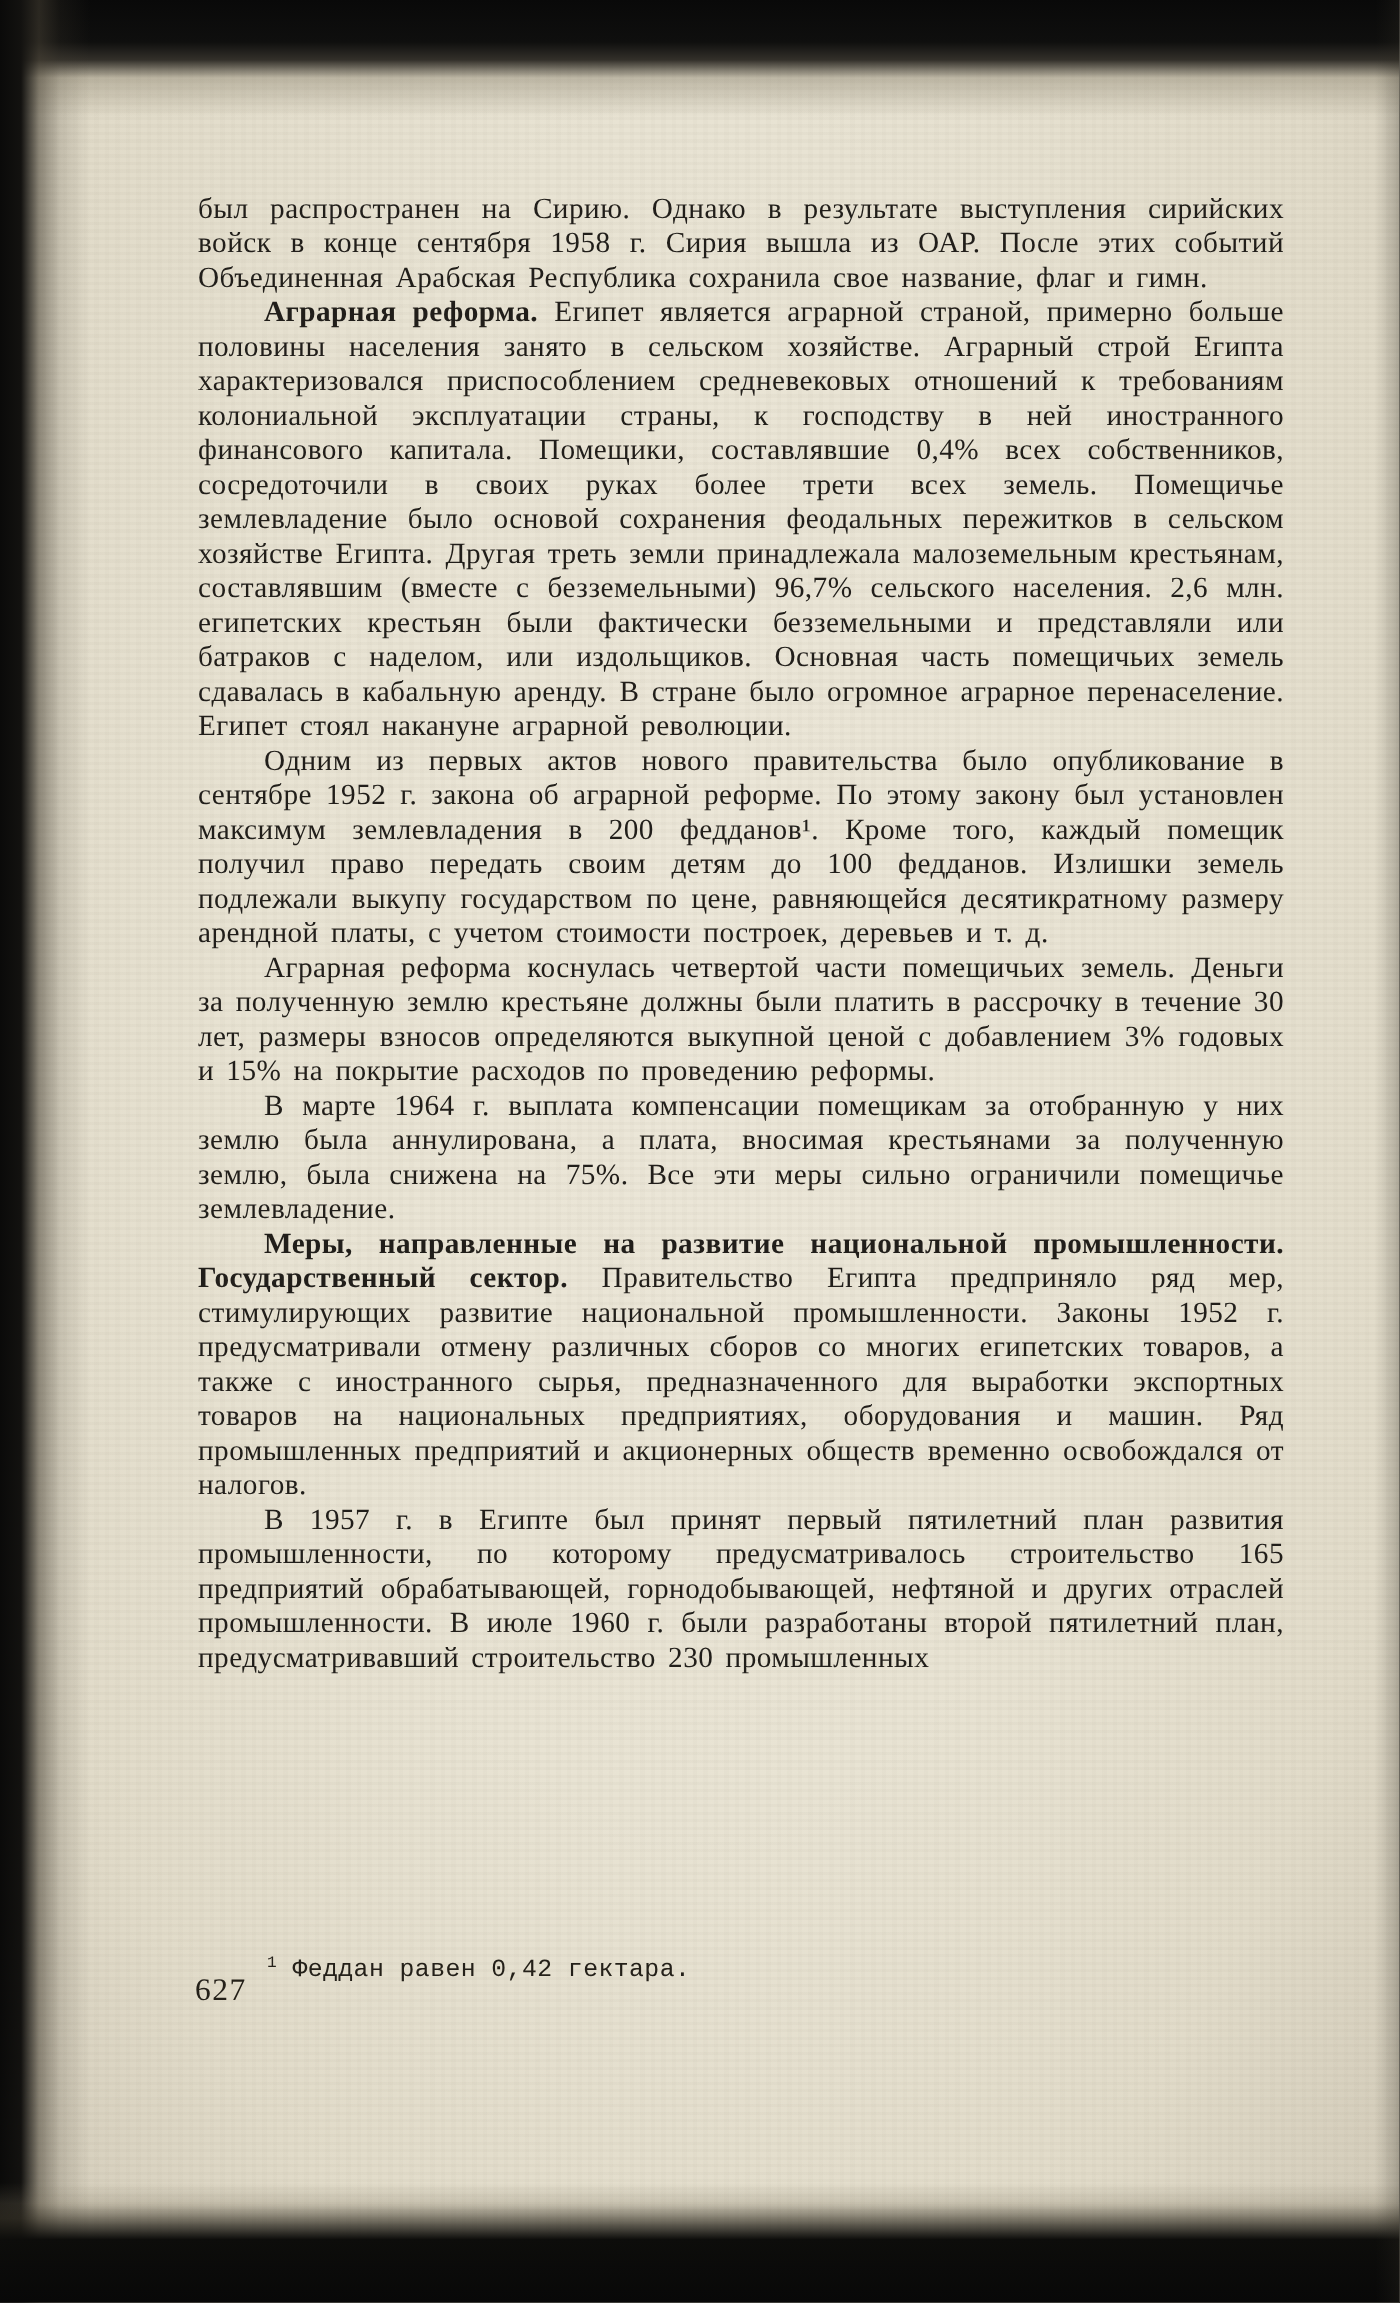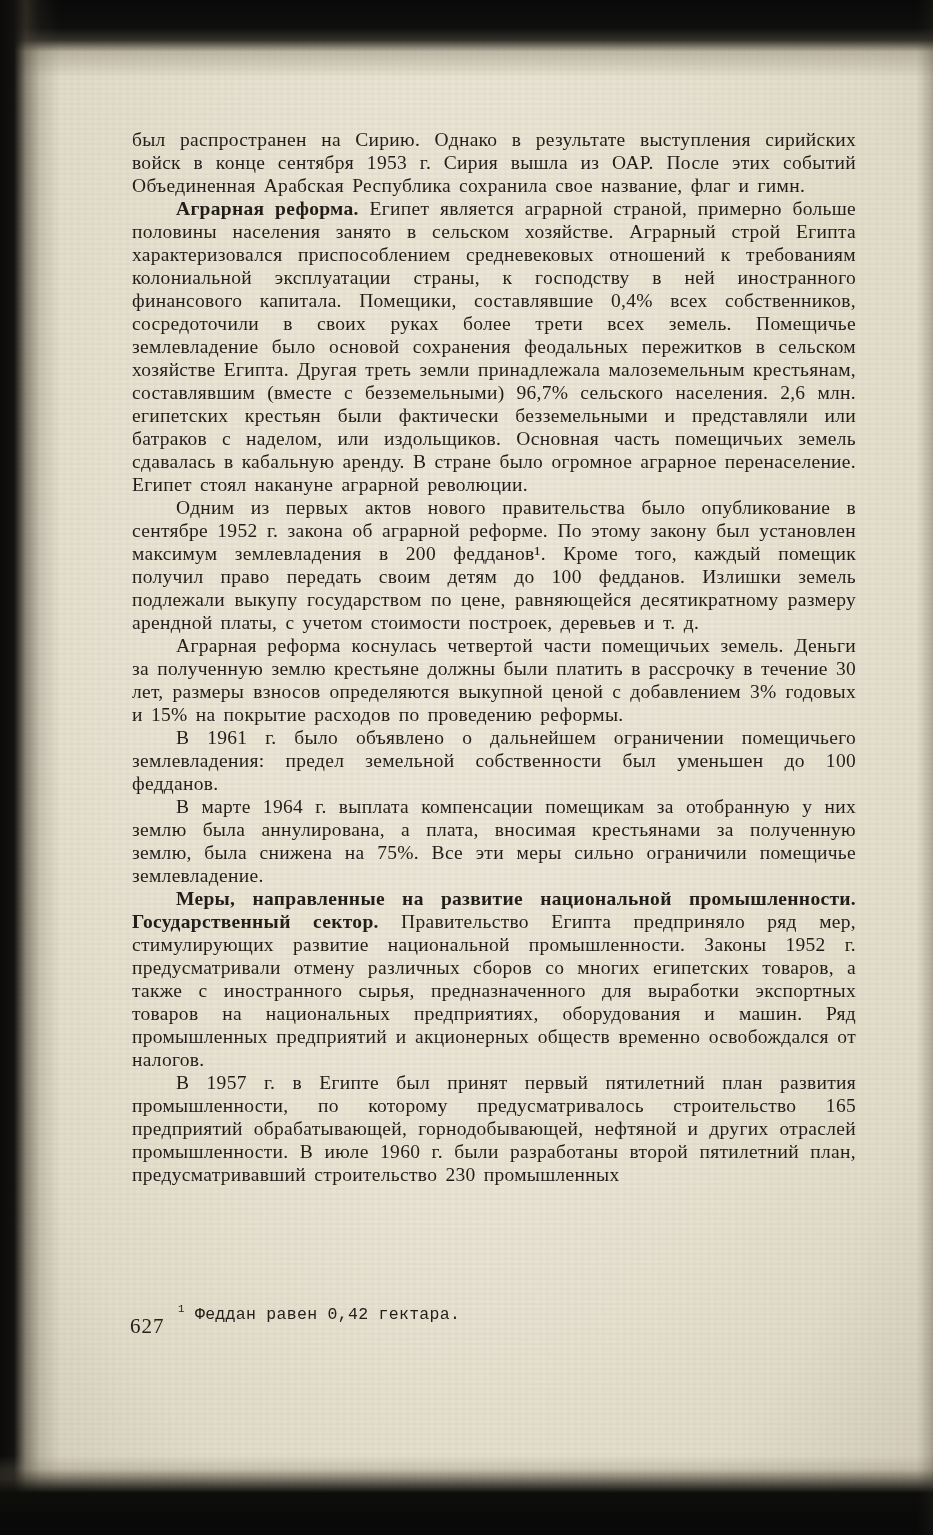--- a/index.html
+++ b/index.html
@@ -109,25 +109,24 @@
 </head>
 <body>
 
 <div class="paper"></div>
 <div class="edge-top"></div>
 <div class="edge-left"></div>
 <div class="edge-bottom"></div>
 <div class="edge-right"></div>
 
 <div class="text-block">
-  <p class="para noindent"><b class="lead"></b><span>был распространен на Сирию. Однако в результате выступления сирийских войск в конце сентября 1953 г. Сирия вышла из ОАР. После этих событий Объединенная Арабская Республика сохранила свое название, флаг и гимн.</span></p>
+  <p class="para noindent"><b class="lead"></b><span>был распространен на Сирию. Однако в результате выступления сирийских войск в конце сентября 1958 г. Сирия вышла из ОАР. После этих событий Объединенная Арабская Республика сохранила свое название, флаг и гимн.</span></p>
   <p class="para"><b class="lead">Аграрная реформа.</b><span> Египет является аграрной страной, примерно больше половины населения занято в сельском хозяйстве. Аграрный строй Египта характеризовался приспособлением средневековых отношений к требованиям колониальной эксплуатации страны, к господству в ней иностранного финансового капитала. Помещики, составлявшие 0,4% всех собственников, сосредоточили в своих руках более трети всех земель. Помещичье землевладение было основой сохранения феодальных пережитков в сельском хозяйстве Египта. Другая треть земли принадлежала малоземельным крестьянам, составлявшим (вместе с безземельными) 96,7% сельского населения. 2,6 млн. египетских крестьян были фактически безземельными и представляли или батраков с наделом, или издольщиков. Основная часть помещичьих земель сдавалась в кабальную аренду. В стране было огромное аграрное перенаселение. Египет стоял накануне аграрной революции.</span></p>
   <p class="para"><b class="lead"></b><span>Одним из первых актов нового правительства было опубликование в сентябре 1952 г. закона об аграрной реформе. По этому закону был установлен максимум землевладения в 200 федданов¹. Кроме того, каждый помещик получил право передать своим детям до 100 федданов. Излишки земель подлежали выкупу государством по цене, равняющейся десятикратному размеру арендной платы, с учетом стоимости построек, деревьев и т. д.</span></p>
   <p class="para"><b class="lead"></b><span>Аграрная реформа коснулась четвертой части помещичьих земель. Деньги за полученную землю крестьяне должны были платить в рассрочку в течение 30 лет, размеры взносов определяются выкупной ценой с добавлением 3% годовых и 15% на покрытие расходов по проведению реформы.</span></p>
-  <p class="para"><b class="lead"></b><span>В 1961 г. было объявлено о дальнейшем ограничении помещичьего землевладения: предел земельной собственности был уменьшен до 100 федданов.</span></p>
   <p class="para"><b class="lead"></b><span>В марте 1964 г. выплата компенсации помещикам за отобранную у них землю была аннулирована, а плата, вносимая крестьянами за полученную землю, была снижена на 75%. Все эти меры сильно ограничили помещичье землевладение.</span></p>
   <p class="para"><b class="lead">Меры, направленные на развитие национальной промышленности. Государственный сектор.</b><span> Правительство Египта предприняло ряд мер, стимулирующих развитие национальной промышленности. Законы 1952 г. предусматривали отмену различных сборов со многих египетских товаров, а также с иностранного сырья, предназначенного для выработки экспортных товаров на национальных предприятиях, оборудования и машин. Ряд промышленных предприятий и акционерных обществ временно освобождался от налогов.</span></p>
   <p class="para"><b class="lead"></b><span>В 1957 г. в Египте был принят первый пятилетний план развития промышленности, по которому предусматривалось строительство 165 предприятий обрабатывающей, горнодобывающей, нефтяной и других отраслей промышленности. В июле 1960 г. были разработаны второй пятилетний план, предусматривавший строительство 230 промышленных</span></p>
 </div>
 
 <p class="footnote"><sup>1</sup> <span>Феддан равен 0,42 гектара.</span></p>
 
 <div class="page-number">627</div>
 
 </body></html>

